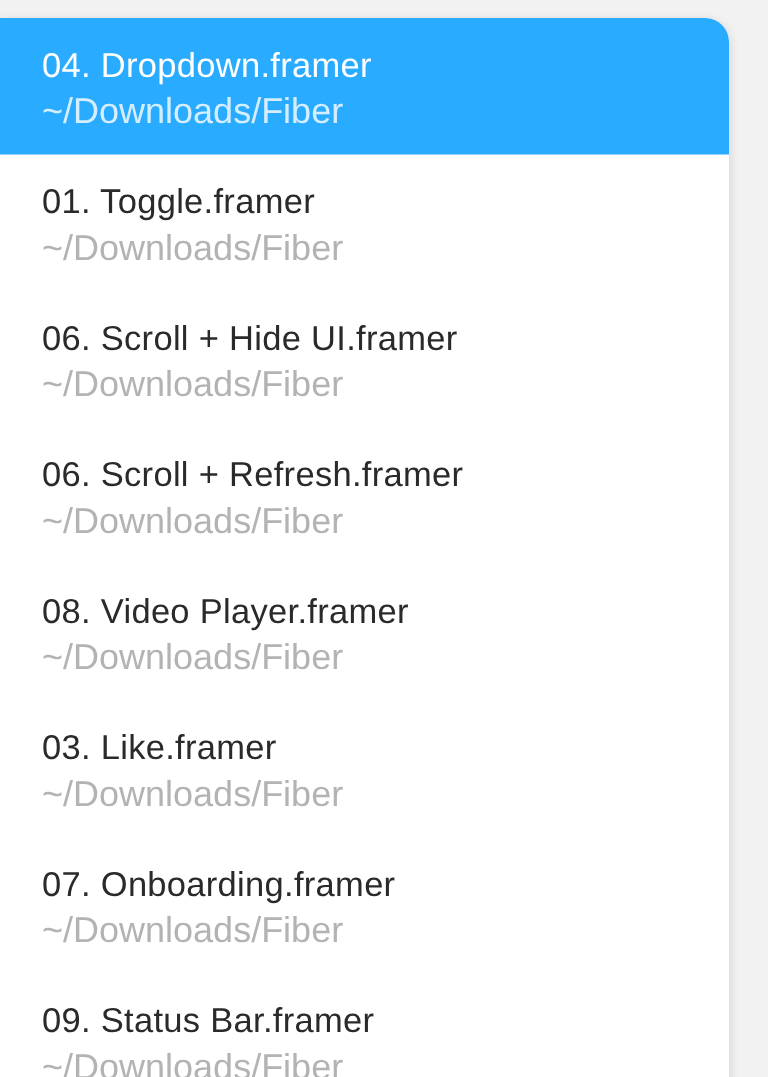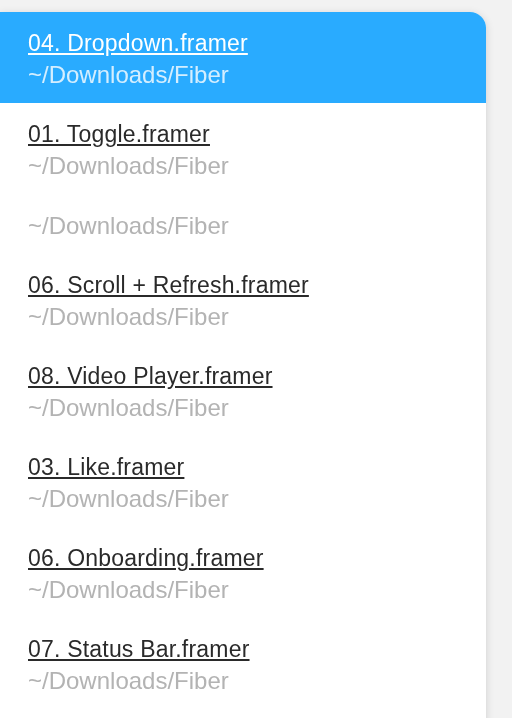--- a/index.html
+++ b/index.html
@@ -32,21 +32,20 @@
     }
     .list-item.selected {
       background: #29abff;
     }
     .item-title {
       font-size: 23px;
       font-weight: 500;
       color: #2a2a2a;
       letter-spacing: 0.2px;
       margin-bottom: 4px;
-      text-decoration: underline;
     }
     .item-subtitle {
       font-size: 24px;
       font-weight: 400;
       color: #b3b3b3;
     }
     .list-item.selected .item-title {
       color: #fff;
     }
     .list-item.selected .item-subtitle {
@@ -59,35 +58,36 @@
 <div class="panel">
   <div class="list-item selected">
     <div class="item-title">04. Dropdown.framer</div>
     <div class="item-subtitle">~/Downloads/Fiber</div>
   </div>
   <div class="list-item">
     <div class="item-title">01. Toggle.framer</div>
     <div class="item-subtitle">~/Downloads/Fiber</div>
   </div>
   <div class="list-item">
+    <div class="item-title">06. Scroll + Hide UI.framer</div>
     <div class="item-subtitle">~/Downloads/Fiber</div>
   </div>
   <div class="list-item">
     <div class="item-title">06. Scroll + Refresh.framer</div>
     <div class="item-subtitle">~/Downloads/Fiber</div>
   </div>
   <div class="list-item">
     <div class="item-title">08. Video Player.framer</div>
     <div class="item-subtitle">~/Downloads/Fiber</div>
   </div>
   <div class="list-item">
     <div class="item-title">03. Like.framer</div>
     <div class="item-subtitle">~/Downloads/Fiber</div>
   </div>
   <div class="list-item">
-    <div class="item-title">06. Onboarding.framer</div>
+    <div class="item-title">07. Onboarding.framer</div>
     <div class="item-subtitle">~/Downloads/Fiber</div>
   </div>
   <div class="list-item">
-    <div class="item-title">07. Status Bar.framer</div>
+    <div class="item-title">09. Status Bar.framer</div>
     <div class="item-subtitle">~/Downloads/Fiber</div>
   </div>
 </div>
 
 </body></html>

